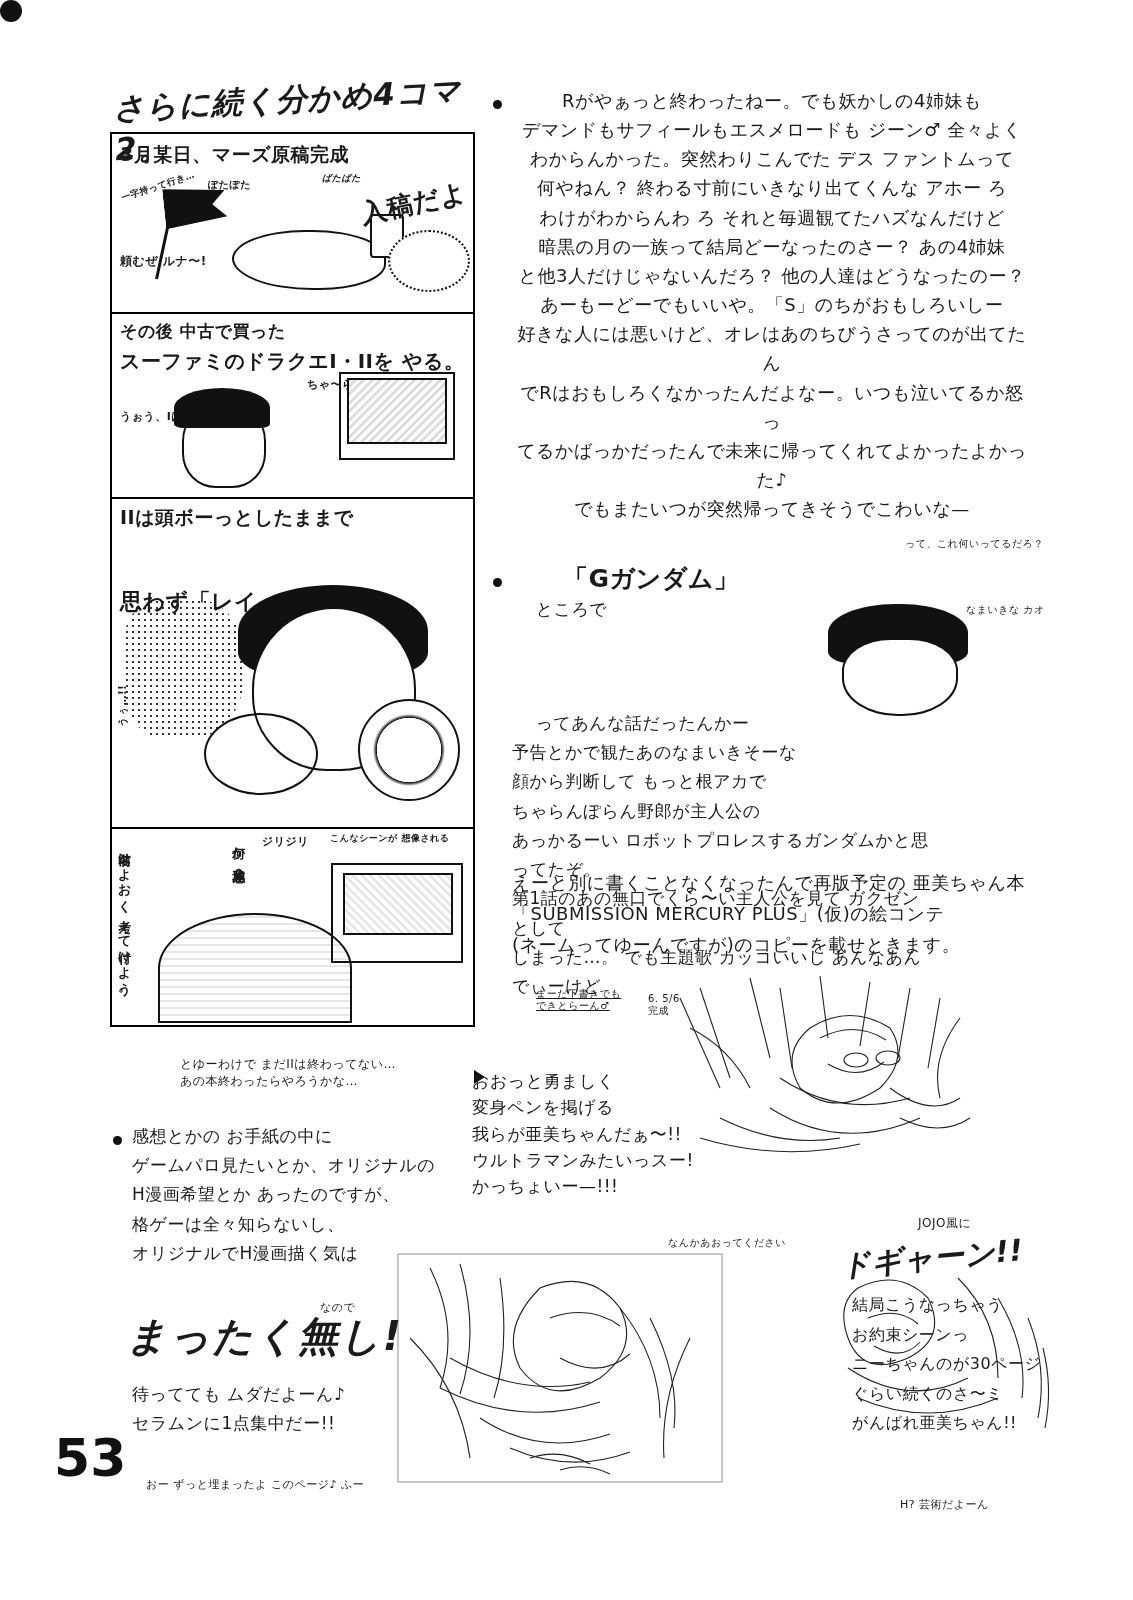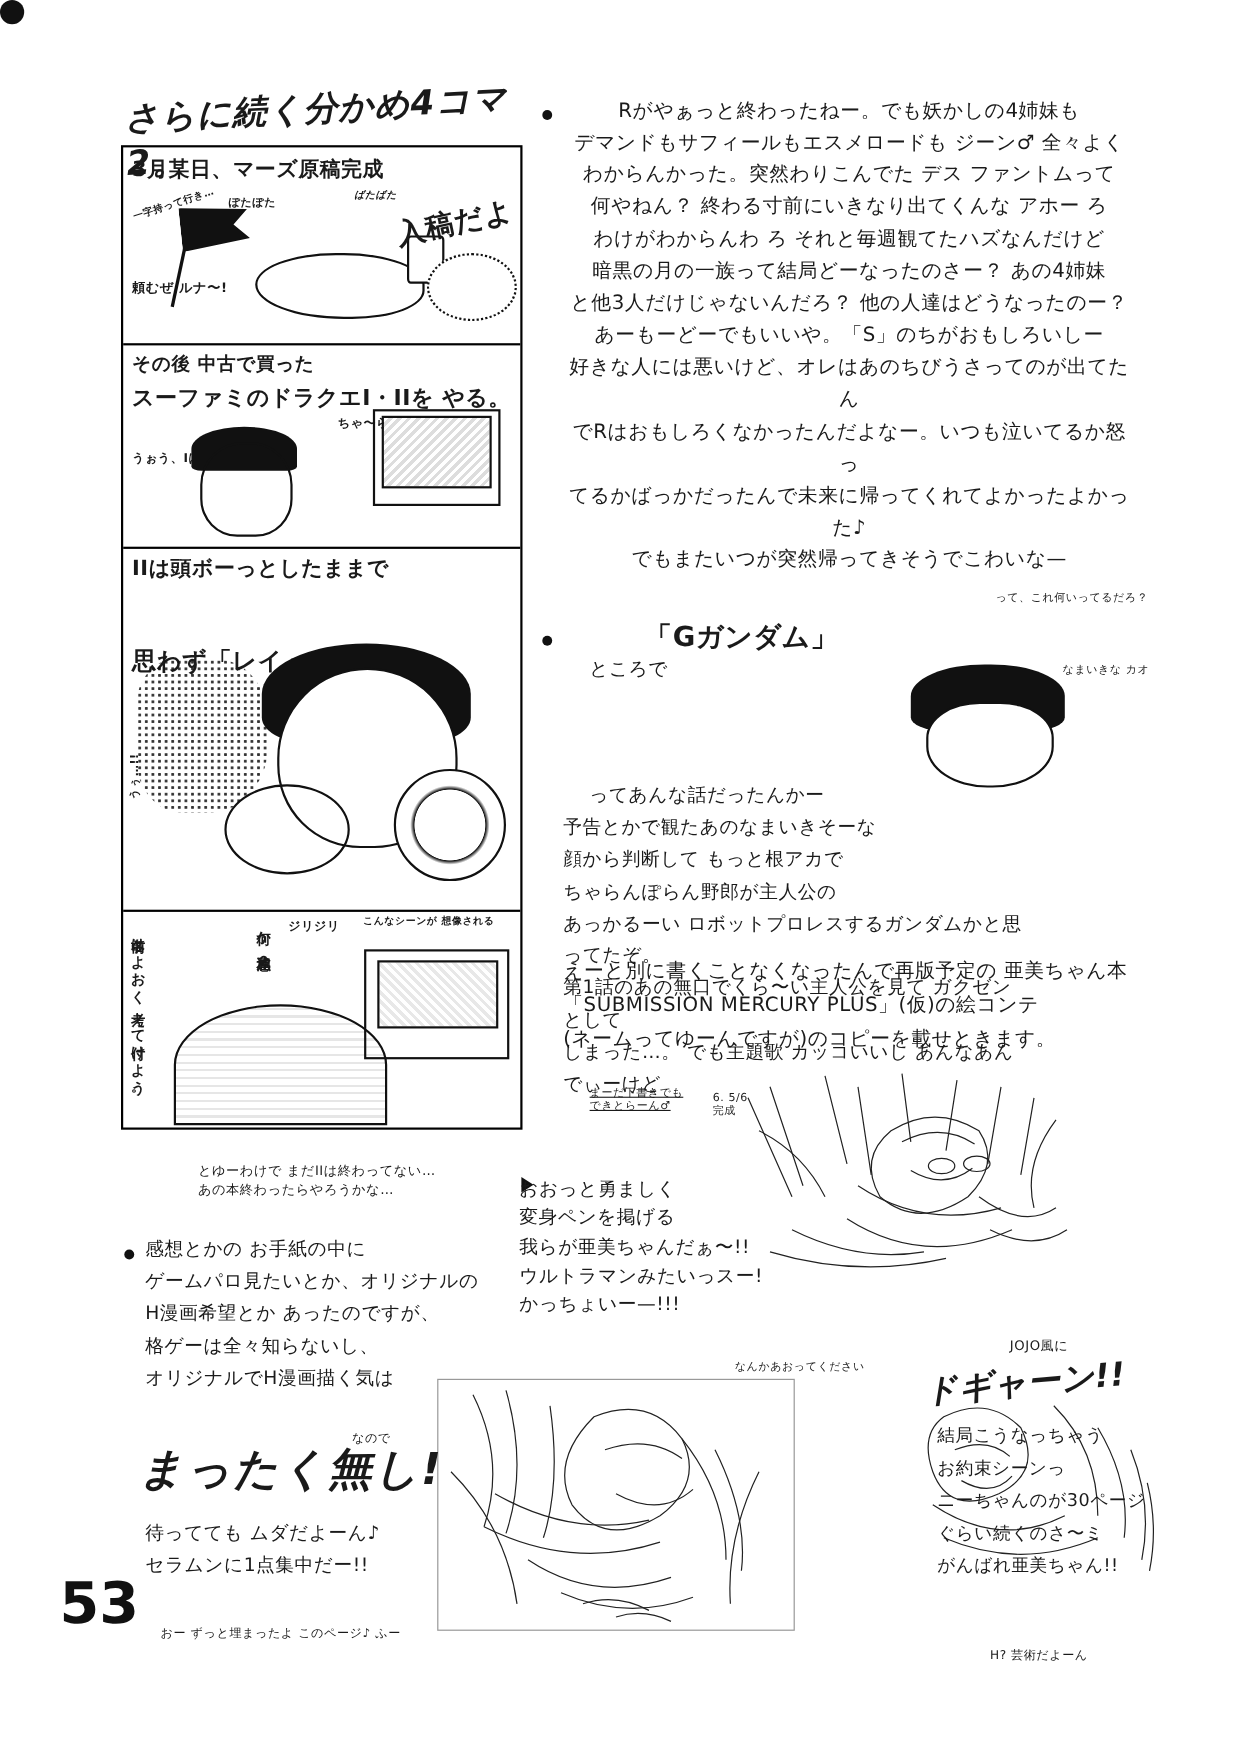--- a/index.html
+++ b/index.html
@@ -95,21 +95,21 @@
   #stripNote{position:absolute;left:180px;top:1036px;width:330px;font-size:12px;line-height:1.4;margin-top:20px;}
 
   
   .bulletdot{position:absolute;width:9px;height:9px;border-radius:50%;background:#111;}
   #bullet1{left:493px;top:100px;}
   #col1{position:absolute;left:512px;top:86px;width:520px;font-size:18px;line-height:1.62;text-align:center;}
   #col1note{position:absolute;left:905px;top:537px;font-size:10px;}
 
   #bullet2{left:493px;top:578px;}
   #col2{position:absolute;left:512px;top:566px;width:420px;font-size:17px;line-height:1.72;}
-  #col2big{position:absolute;left:586px;top:562px;font-size:25px;font-weight:bold;}
+  #col2big{position:absolute;left:563px;top:562px;font-size:25px;font-weight:bold;}
   #gface{position:absolute;left:818px;top:604px;width:160px;height:110px;}
   #gface .h{position:absolute;left:10px;top:0;width:140px;height:60px;background:#111;border-radius:48% 48% 20% 20%;}
   #gface .f{position:absolute;left:24px;top:34px;width:112px;height:74px;border:2px solid #111;border-radius:42% 42% 48% 48%;background:#fff;}
   #gfacelbl{position:absolute;left:966px;top:604px;font-size:10px;line-height:1.2;}
 
   #bullet3{left:486px;top:868px;width:22px;height:22px;border-radius:50%;background:#111;}
   #col3{position:absolute;left:512px;top:868px;width:560px;font-size:18px;line-height:1.72;}
 
   
   .sketch{position:absolute;overflow:hidden;}

